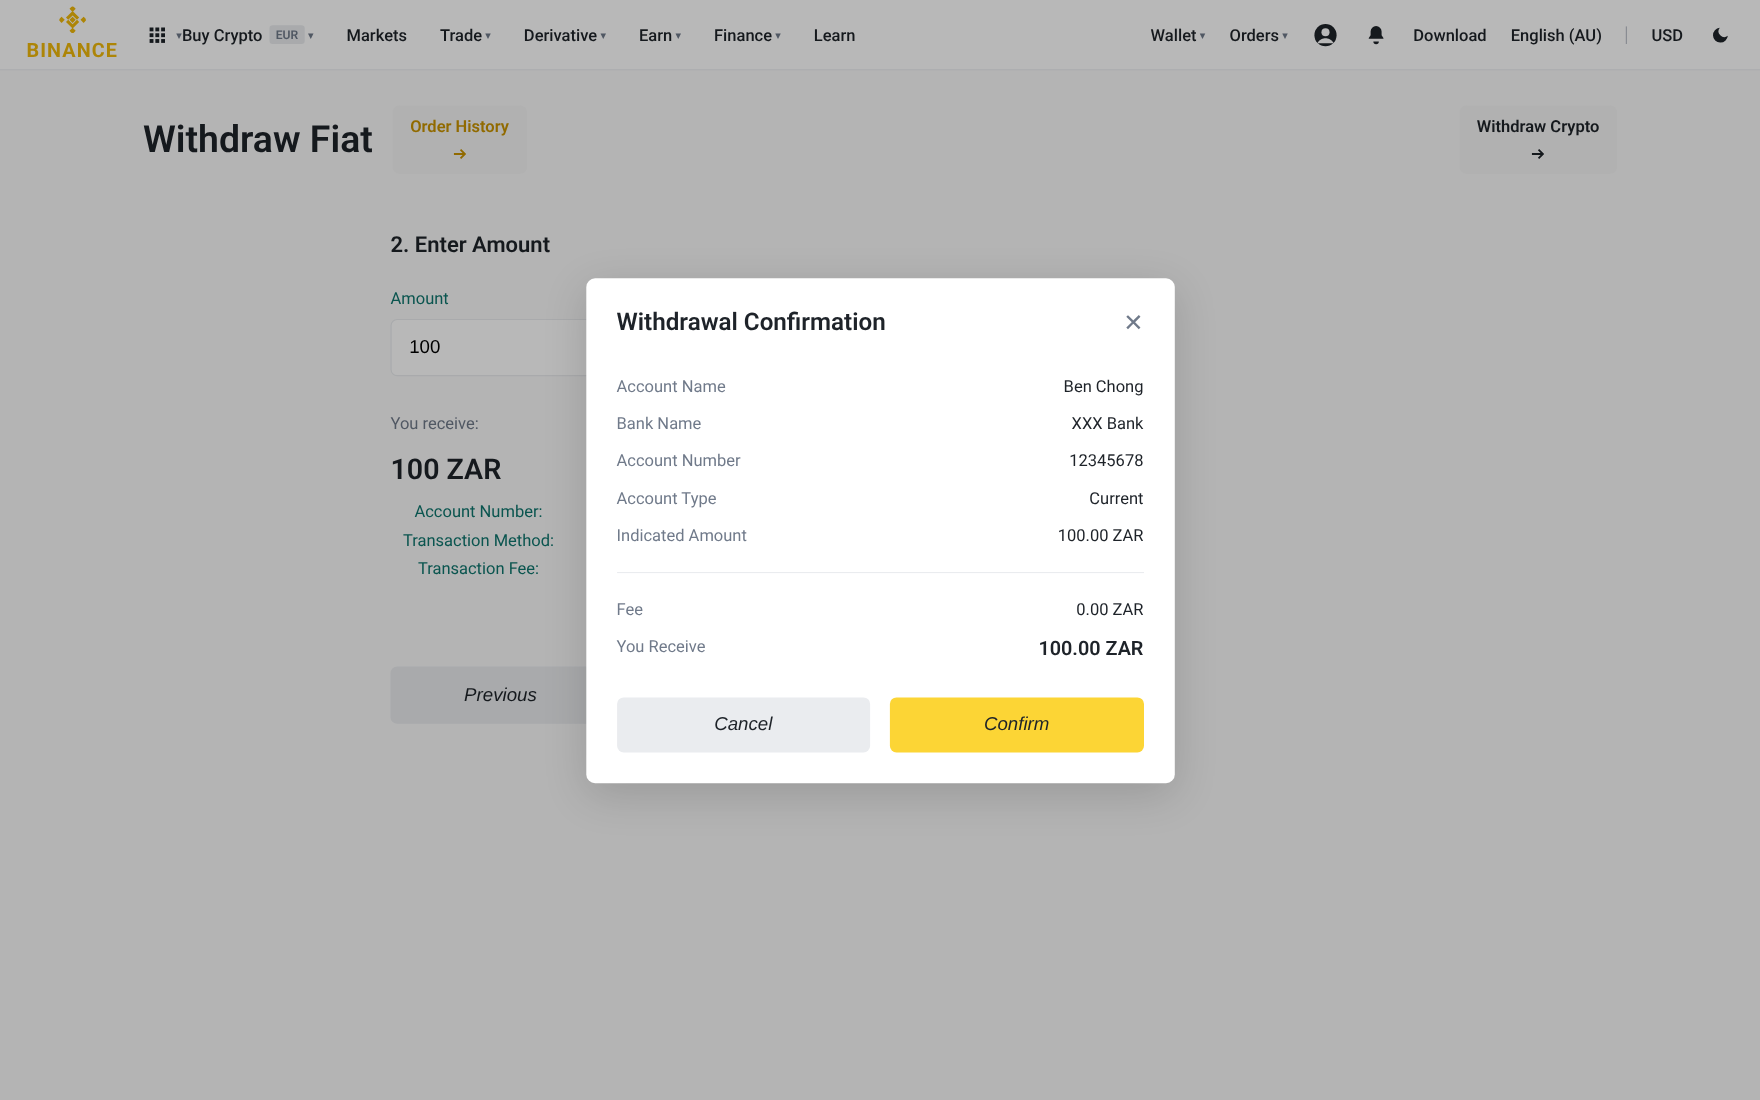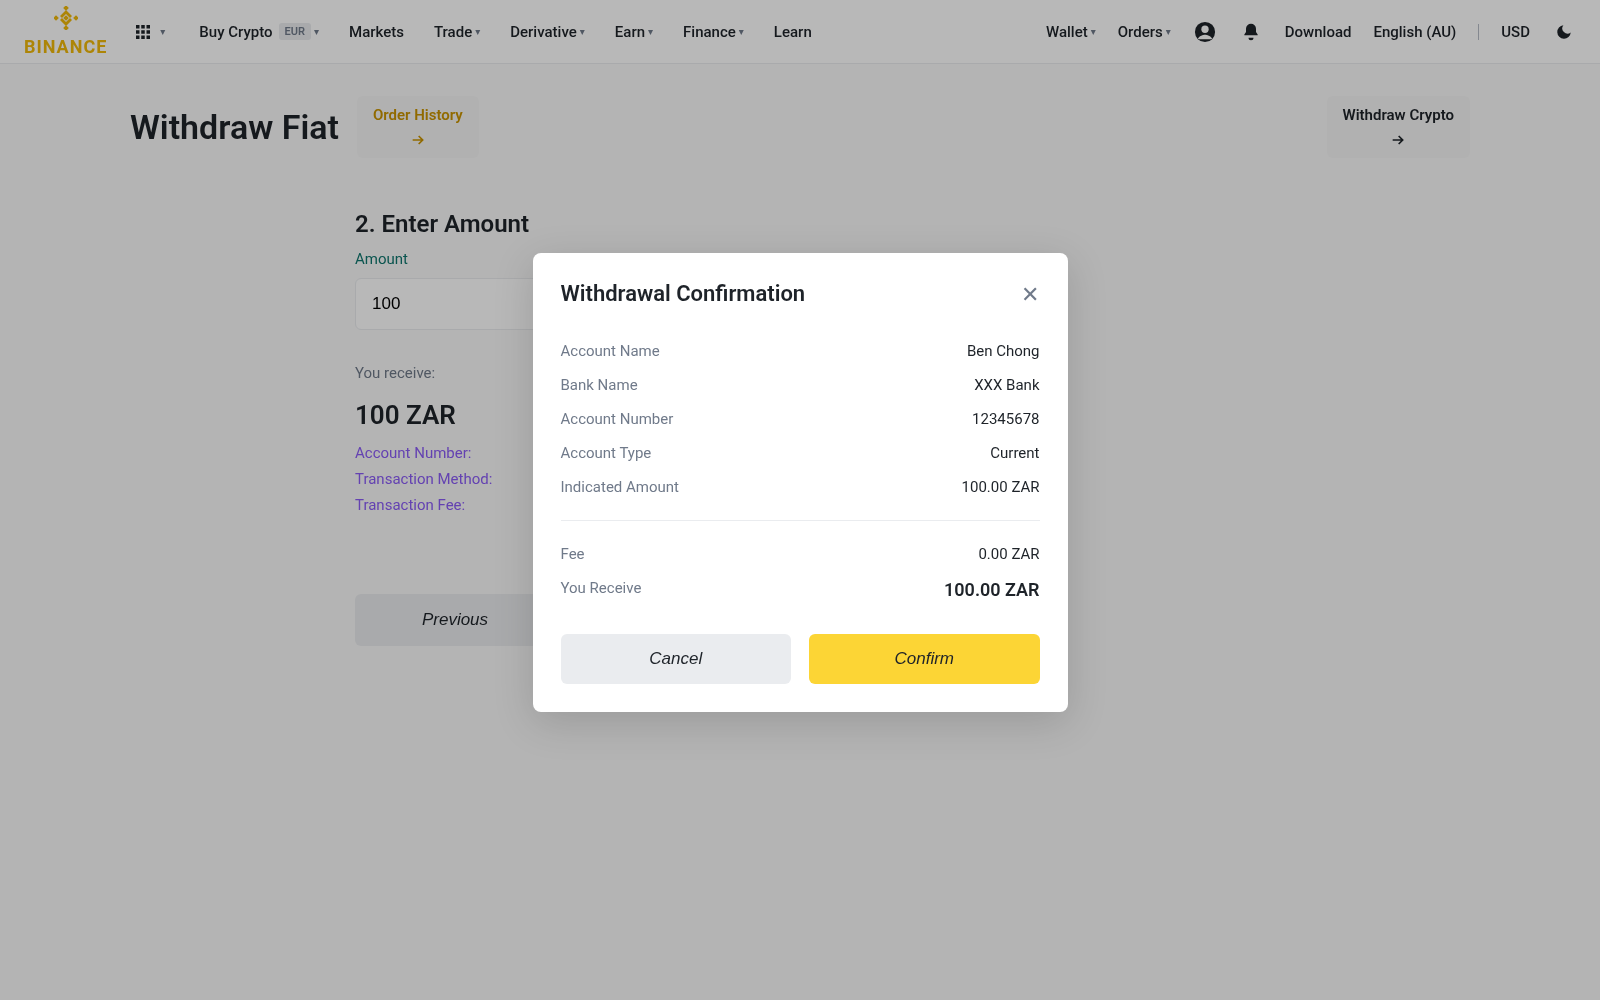--- a/index.html
+++ b/index.html
@@ -20,21 +20,21 @@
     display: flex;
     align-items: center;
     padding: 0 24px;
     border-bottom: 1px solid #eaecef;
   }
   .logo { display: flex; align-items: center; gap: 6px; cursor: pointer; flex-direction: column; }
   .logo-mark { width: 24px; height: 24px; }
   .logo-text { font-weight: 700; font-size: 18px; letter-spacing: 1px; color: #f0b90b; }
   .apps-btn { margin-left: 28px; display: flex; align-items: center; gap: 6px; cursor: pointer; }
   .caret { font-size: 10px; color: #707a8a; margin-left: 3px; }
-  .nav { display: flex; align-items: center; gap: 30px; margin-left: 34px; }
+  .nav { display: flex; align-items: center; gap: 30px; }
   .nav-item { display: flex; align-items: center; font-size: 15px; font-weight: 500; color: #1e2329; cursor: pointer; }
   .badge-eur {
     font-size: 11px; font-weight: 600;
     background: #eaecef; color: #707a8a;
     padding: 2px 6px; border-radius: 3px; margin-left: 6px;
   }
   .spacer { flex: 1; }
   .right-nav { display: flex; align-items: center; gap: 22px; margin-left: 16px; }
   .right-item { font-size: 15px; font-weight: 500; color: #1e2329; cursor: pointer; display: flex; align-items: center;}
   .divider { width: 1px; height: 16px; background: #b7bdc6; }
@@ -46,38 +46,38 @@
   .page-title { font-size: 34px; font-weight: 600; }
   .pill {
     display: inline-flex; align-items: center; gap: 8px;
     font-size: 15px; font-weight: 600;
     padding: 10px 16px; border-radius: 6px; cursor: pointer; flex-direction: column;
   }
   .pill.order-history { background: #f5f5f5; color: #c99400; }
   .pill.withdraw-crypto { background: #f5f5f5; color: #1e2329; margin-left: auto; }
 
   .form-area { margin: 52px 0 0 225px; width: 800px; }
-  .step-title { font-size: 24px; font-weight: 600; margin-bottom: 12px; }
+  .step-title { font-size: 20px; font-weight: 600; margin-bottom: 28px; }
   .lbl { font-size: 15px; color: #0f766e; margin-bottom: 10px; }
   .input-row { display: flex; align-items: center; gap: 34px; }
   .input-box {
     width: 440px; height: 52px;
     border: 1px solid #eaecef; border-radius: 6px;
     background: #ffffff;
     display: flex; align-items: center; padding: 0 16px;
     font-size: 17px;
   }
   .input-box input { border: none; outline: none; font-size: 17px; width: 100%; background: transparent; }
   .side-info { font-size: 14px; color: #707a8a; }
 
   .recv-block { margin-top: 34px; }
   .recv-label { font-size: 15px; color: #707a8a; }
   .recv-amount { font-size: 26px; font-weight: 600; margin-top: 18px; margin-bottom: 14px; }
   .kv-row { display: flex; gap: 20px; font-size: 15px; margin: 8px 0; }
-  .kv-row .k { color: #8b5cf6; width: 160px; }
+  .kv-row .k { color: #0f766e; width: 160px; text-align: center; }
   .kv-row .v { color: #1e2329; display:flex; align-items:center; gap:6px;}
 
   .btn-row { display: flex; gap: 24px; margin-top: 80px; }
   .btn {
     height: 52px; padding: 0 20px; border: none; border-radius: 6px;
     font-size: 17px; font-weight: 500; cursor: pointer; font-style: italic;
   }
   .btn.prev { width: 200px; background: #eaecef; color: #1e2329; }
   .btn.cont { width: 200px; background: #fcd535; color: #1e2329; }
 

